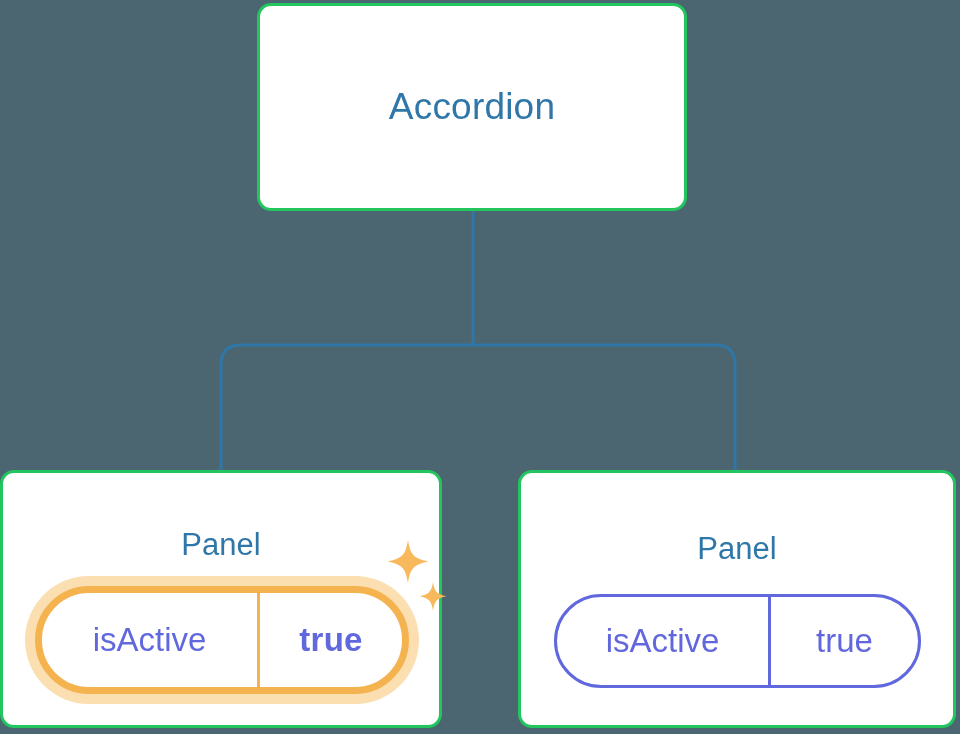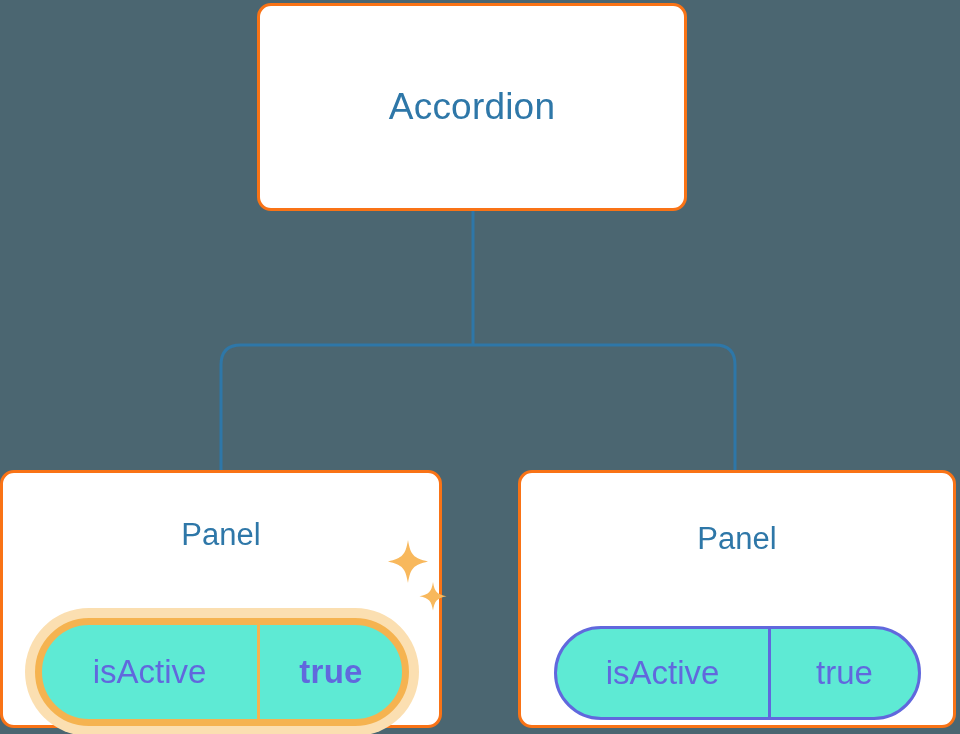--- a/index.html
+++ b/index.html
@@ -28,21 +28,21 @@
     top: 0;
     width: 960px;
     height: 734px;
     pointer-events: none;
   }
 
   
   .card {
     position: absolute;
     background: #ffffff;
-    border: 3px solid #f97316;
+    border: 3px solid #22c55e;
     border-radius: 14px;
     box-sizing: border-box;
   }
 
   
   #root-card {
     left: 257px;
     top: 3px;
     width: 430px;
     height: 208px;
@@ -70,21 +70,21 @@
     height: 258px;
   }
   #panel-card-1 {
     left: 518px;
     top: 470px;
     width: 438px;
     height: 258px;
   }
   .panel-title {
     position: absolute;
-    top: 0;
+    top: 10px;
     left: 0;
     width: 100%;
     text-align: center;
     color: #2e77a8;
     font-size: 31px;
     font-weight: 400;
   }
   #panel-card-0 .panel-title { margin-top: 44px; }
   #panel-card-1 .panel-title { margin-top: 48px; }
 
@@ -93,23 +93,22 @@
     position: absolute;
   }
   #pill-wrap-0 { left: 35px;  top: 586px; }
   #pill-wrap-1 { left: 554px; top: 594px; }
 
   .pill {
     position: relative;
     display: flex;
     align-items: stretch;
     box-sizing: border-box;
-    background: #5eead4;
+    background: #ffffff;
     border-radius: 999px;
-    margin-top: 32px;
   }
   .pill-0 {
     width: 374px;
     height: 108px;
     border: 7px solid #f5b350;
     box-shadow: 0 0 0 10px #fbdfb1;
   }
   .pill-1 {
     width: 367px;
     height: 94px;

